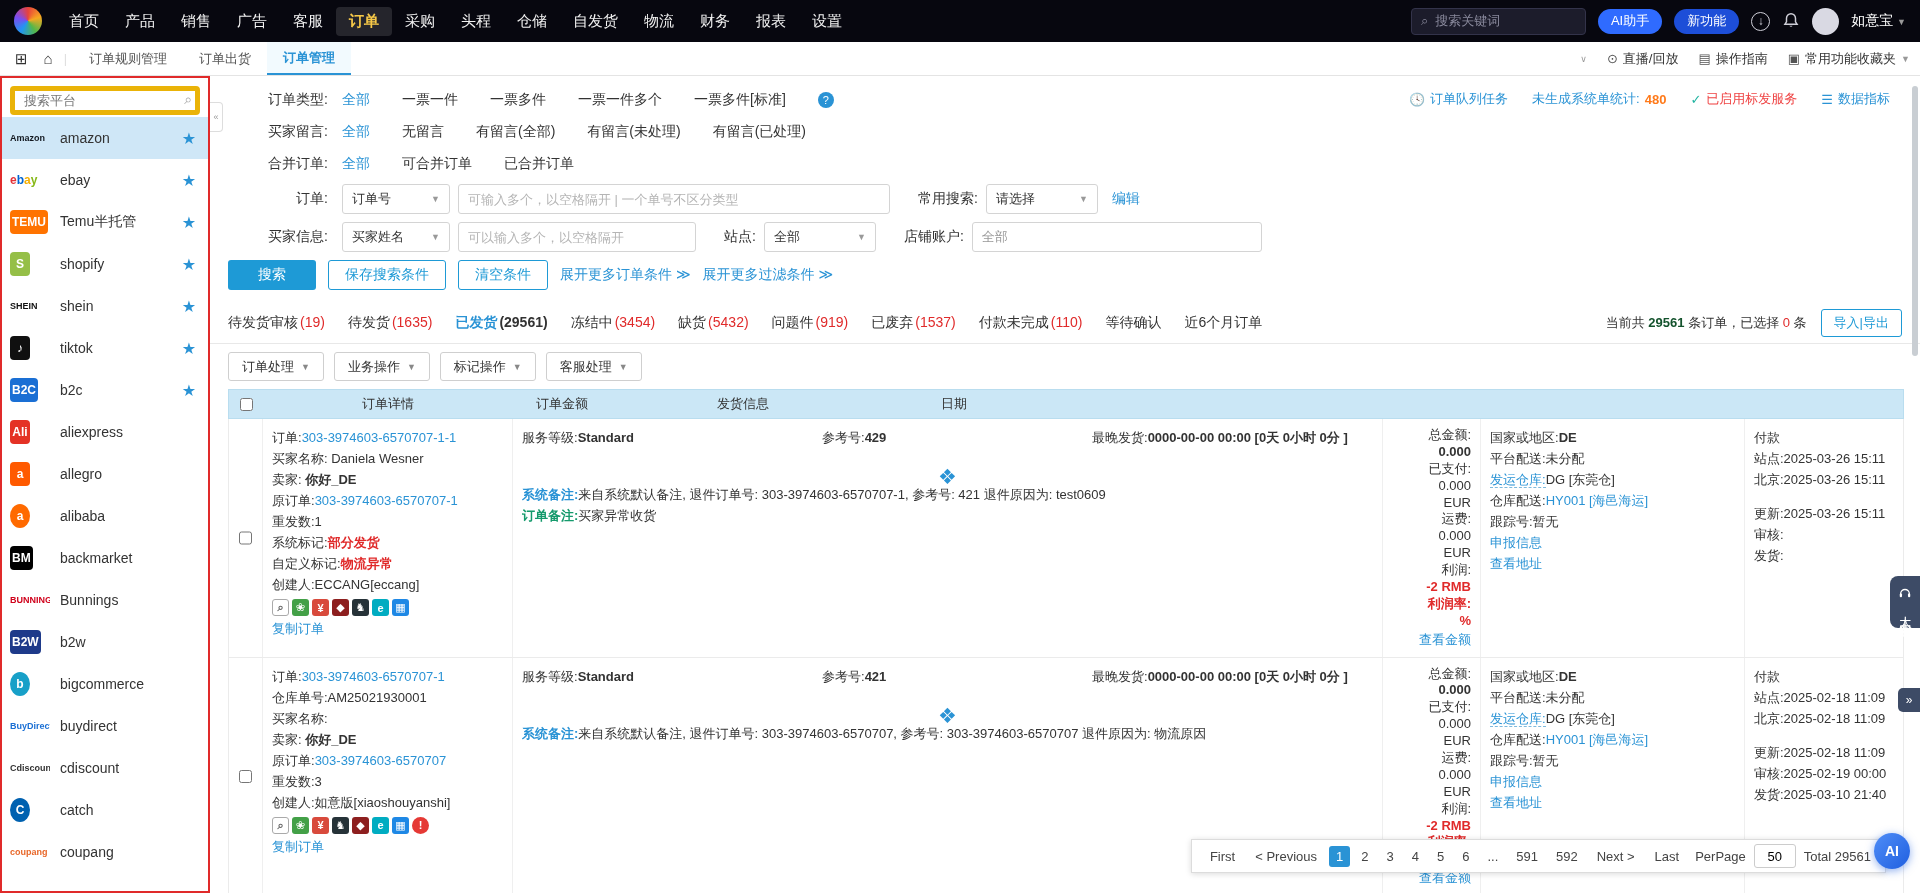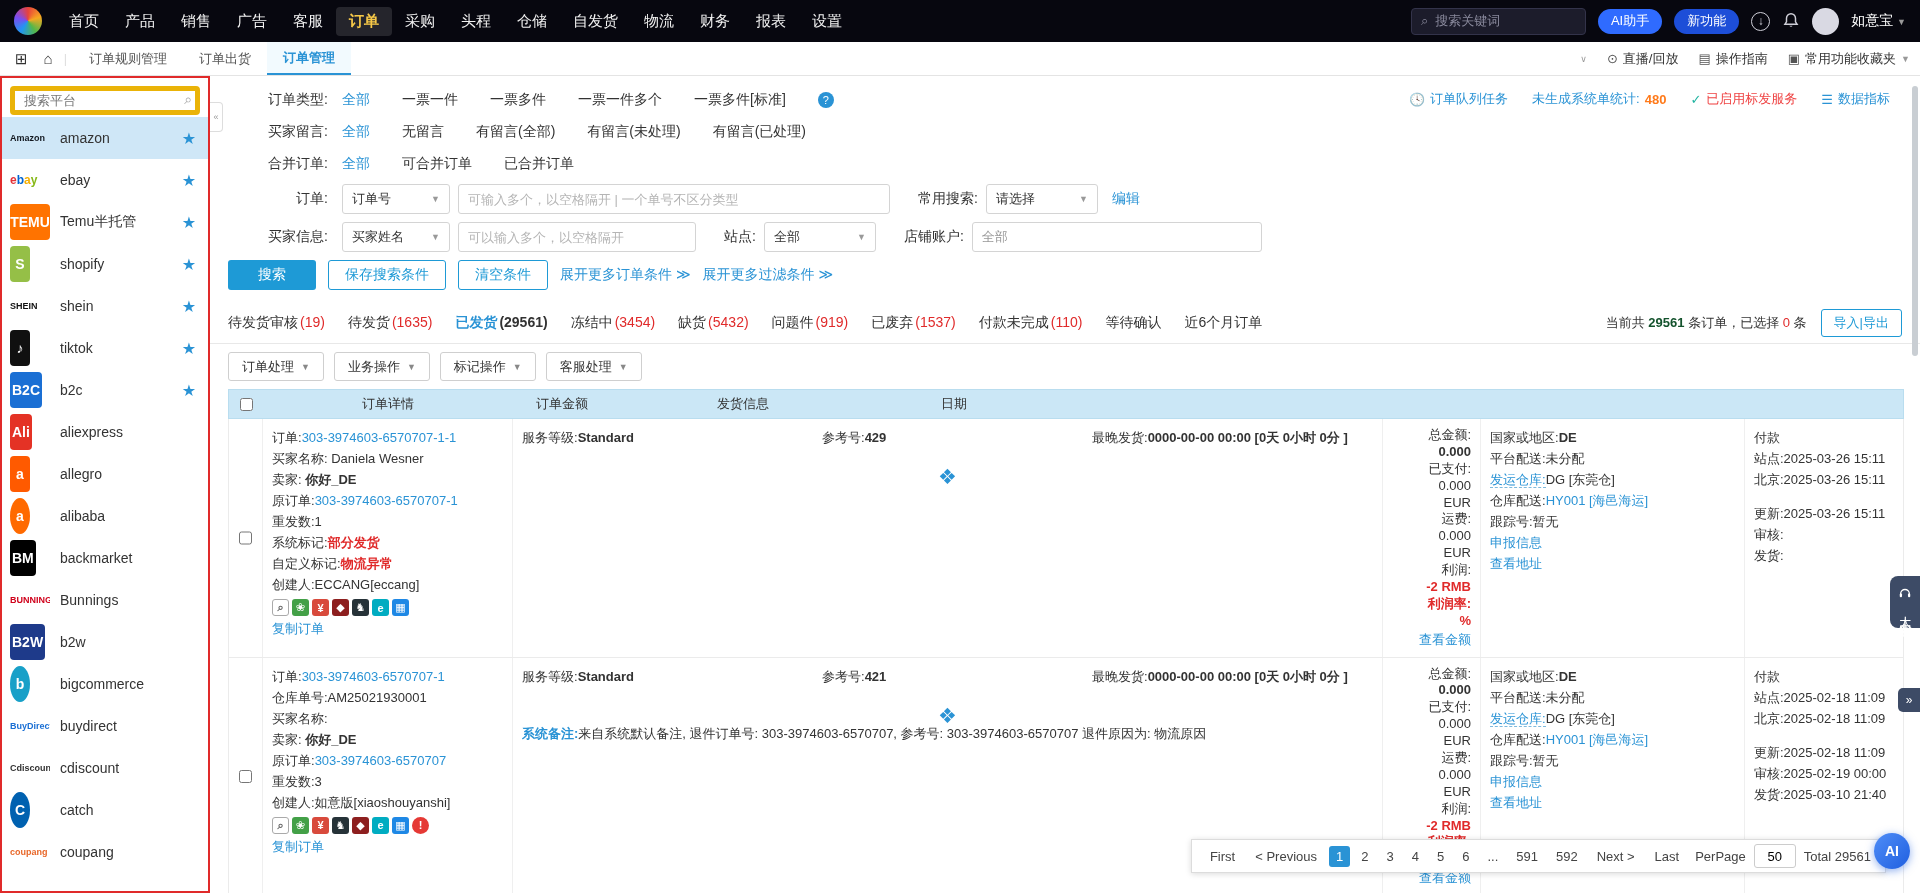--- a/index.html
+++ b/index.html
@@ -42,22 +42,22 @@
 .sidebar{width:210px;flex:none;border:2px solid #e02a2a;background:#fff;display:flex;flex-direction:column;overflow:hidden}
 .side-search{margin:8px 8px 2px;position:relative;flex:none}
 .side-search input{width:100%;height:29px;border:5px solid #eab308;border-radius:4px;padding:0 28px 0 9px;font-size:13px;color:#666;outline:none}
 .side-search .mag{position:absolute;right:8px;top:5px;color:#aaa;font-size:14px}
 .plat-list{flex:1;overflow:hidden}
 .plat{height:42px;display:flex;align-items:center;gap:10px;padding:0 12px 0 8px;cursor:pointer}
 .plat.selected{background:#cfe7f7}
 .p-icon{width:40px;flex:none;display:flex;align-items:center;justify-content:flex-start;gap:0;overflow:hidden}
 .p-text{font-size:9px;font-weight:bold;white-space:nowrap;letter-spacing:0}
 .p-letter{font-size:12px;font-weight:bold}
-.p-box{min-width:20px;height:36px;border-radius:4px;display:inline-flex;align-items:center;justify-content:center;
-  font-size:14px;font-weight:bold;padding:8px 2px}
+.p-box{min-width:20px;height:24px;border-radius:4px;display:inline-flex;align-items:center;justify-content:center;
+  font-size:12px;font-weight:bold;padding:8px 2px}
 .p-circle{border-radius:50%}
 .p-name{flex:1;font-size:14px;color:#333;white-space:nowrap;overflow:hidden}
 .star{color:#2a93d5;font-size:16px;flex:none}
 .side-collapse{position:absolute;left:210px;top:26px;width:13px;height:30px;background:#fff;border:1px solid #ddd;border-left:none;
   border-radius:0 4px 4px 0;display:flex;align-items:center;justify-content:center;color:#999;font-size:9px;z-index:6;cursor:pointer}
 
 
 .main{flex:1;display:flex;flex-direction:column;position:relative;overflow:hidden;background:#fff}
 .vscroll-thumb{position:absolute;right:2px;top:10px;width:6px;height:270px;background:#c9ced3;border-radius:3px;z-index:5}
 
@@ -520,20 +520,22 @@
                 <span class="mini-icon" style="background: rgb(30, 136, 229);">▦</span>
               </div>
               <div class="run link">复制订单</div>
             </div>
             <div class="cell c-items">
               <div class="items-head">
                 <span class="seg seg0"><span class="run ">服务等级:</span><span class="run bold">Standard</span></span>
                 <span class="seg seg1"><span class="run ">参考号:</span><span class="run bold">429</span></span>
                 <span class="seg seg2"><span class="run ">最晚发货:</span><span class="run bold">0000-00-00 00:00 [0天 0小时 0分 ]</span></span>
               </div>
+              <div class="dline note"><span class="run blue-bold">系统备注:</span><span class="run ">来自系统默认备注, 退件订单号: 303-3974603-6570707-1, 参考号: 421 退件原因为: test0609</span></div>
+              <div class="dline note"><span class="run green-bold">订单备注:</span><span class="run ">买家异常收货</span></div>
               <span class="loading-clover">❖</span>
             </div>
             <div class="cell c-amount">
               <div class="aline ">总金额:</div>
               <div class="aline b">0.000</div>
               <div class="aline ">已支付:</div>
               <div class="aline ">0.000</div>
               <div class="aline ">EUR</div>
               <div class="aline ">运费:</div>
               <div class="aline ">0.000</div>

